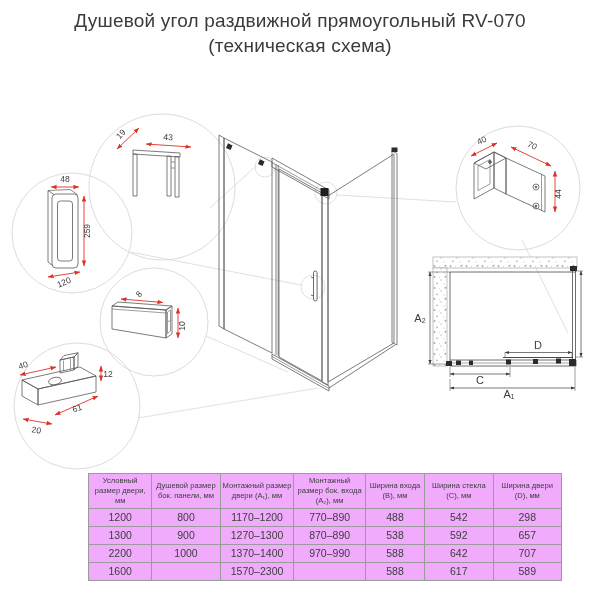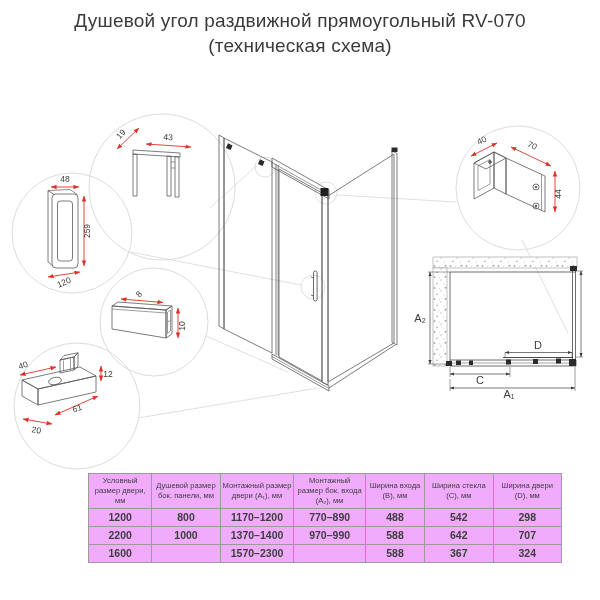--- a/index.html
+++ b/index.html
@@ -7,21 +7,21 @@
         font-family:"Liberation Sans",sans-serif;color:#3c3c3c;}
   .title{position:absolute;top:8px;left:0;width:600px;text-align:center;
          font-size:19px;line-height:1.32;color:#3b3b3b;letter-spacing:.2px;}
   svg{position:absolute;left:0;top:0;}
   svg text{font-family:"Liberation Sans",sans-serif;fill:#3c3c3c;}
   .dim{font-size:8.5px;}
   .plan-label{font-size:11px;}
   table.spec{position:absolute;left:88px;top:473px;width:474px;border-collapse:collapse;
              table-layout:fixed;background:#f0abfc;}
   table.spec th,table.spec td{border:1px solid #9b9b9b;text-align:center;vertical-align:middle;
-             color:#3d3d3d;overflow:hidden;font-weight:bold;}
+             color:#3d3d3d;overflow:hidden;}
   table.spec th{font-size:7.6px;font-weight:normal;line-height:1.3;padding:2px 1px;}
   table.spec td{font-size:10.5px;height:17px;padding:0 1px;}
 </style>
 </head>
 <body>
 
 <div class="page">
 
   <div class="title">
     <div>Душевой угол раздвижной прямоугольный RV-070</div>
@@ -258,33 +258,42 @@
         <tr>
           <td>1200</td>
           <td>800</td>
           <td>1170–1200</td>
           <td>770–890</td>
           <td>488</td>
           <td>542</td>
           <td>298</td>
         </tr>
         <tr>
+          <td>1300</td>
+          <td>900</td>
+          <td>1270–1300</td>
+          <td>870–890</td>
+          <td>538</td>
+          <td>592</td>
+          <td>657</td>
+        </tr>
+        <tr>
           <td>2200</td>
           <td>1000</td>
           <td>1370–1400</td>
           <td>970–990</td>
           <td>588</td>
           <td>642</td>
           <td>707</td>
         </tr>
         <tr>
           <td>1600</td>
           <td></td>
           <td>1570–2300</td>
           <td></td>
           <td>588</td>
-          <td>367</td>
-          <td>324</td>
+          <td>617</td>
+          <td>589</td>
         </tr>
       </tbody>
   </table>
 
 </div>
 
 </body></html>

